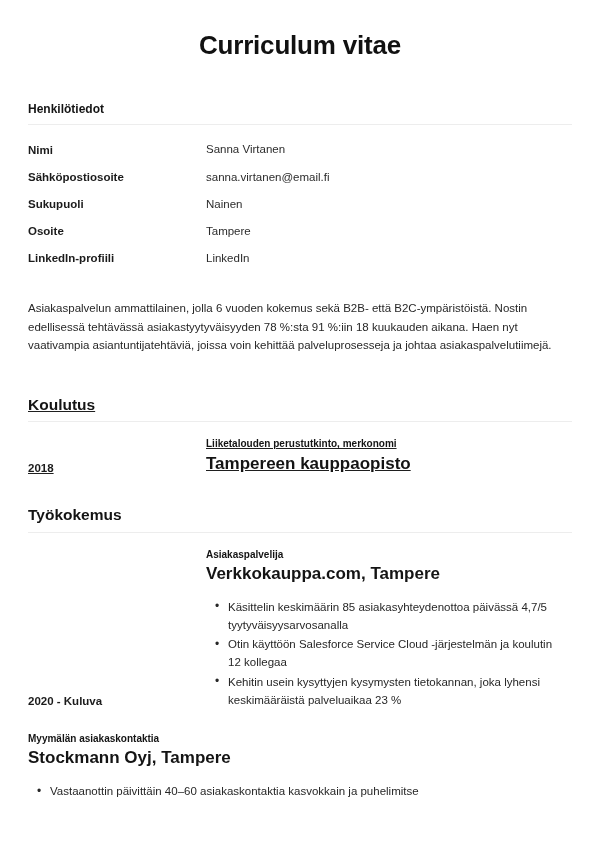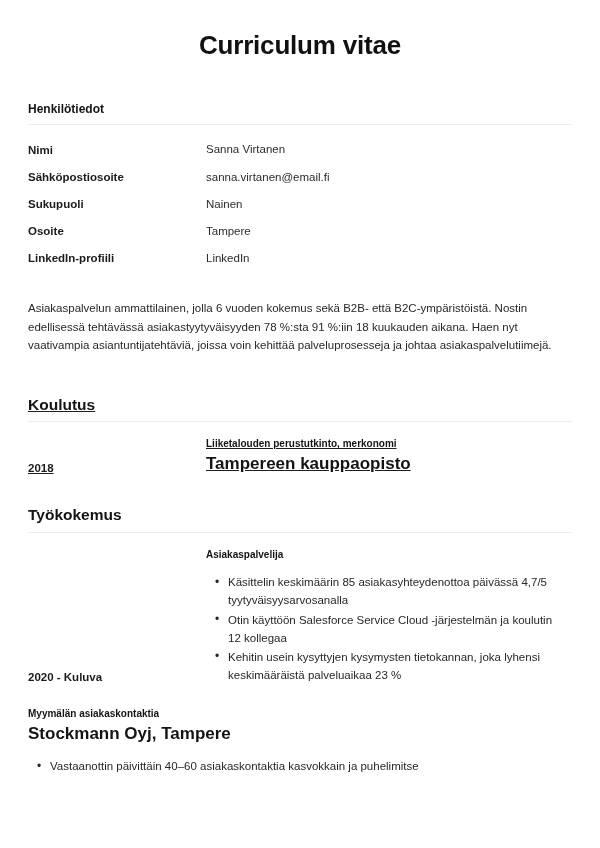--- a/index.html
+++ b/index.html
@@ -205,20 +205,21 @@
 
   <section class="section sec-gap-4">
     <h2 class="section-head lg">Työkokemus</h2>
 
     <div class="entries">
 
       <div class="entry">
         <div class="entry-date">2020 - Kuluva</div>
         <div class="entry-body">
           <div class="entry-role">Asiakaspalvelija</div>
+          <div class="entry-org">Verkkokauppa.com, Tampere</div>
           <ul class="bullets">
             <li>Käsittelin keskimäärin 85 asiakasyhteydenottoa päivässä 4,7/5 tyytyväisyysarvosanalla</li>
             <li>Otin käyttöön Salesforce Service Cloud -järjestelmän ja koulutin 12 kollegaa</li>
             <li>Kehitin usein kysyttyjen kysymysten tietokannan, joka lyhensi keskimääräistä palveluaikaa 23 %</li>
           </ul>
         </div>
       </div>
 
       <div class="entry">
         <div class="entry-body">

